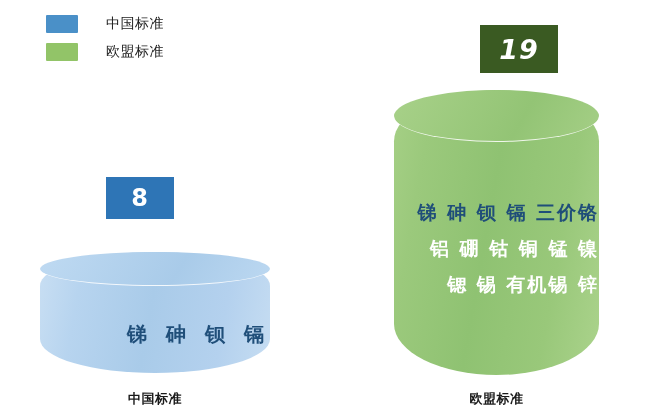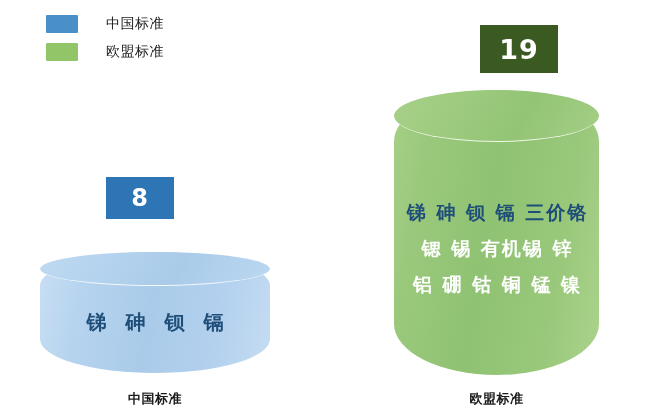--- a/index.html
+++ b/index.html
@@ -57,20 +57,21 @@
     background: #2E75B6;
     font-size: 24px;
   }
   .badge-eu {
     left: 480px;
     top: 25px;
     width: 78px;
     height: 48px;
     background: #3A5A22;
     font-size: 27px;
+    font-style: italic;
   }
 
   
   .cyl {
     position: absolute;
   }
   .cyl-body {
     position: absolute;
     left: 0;
     top: 0;
@@ -127,24 +128,25 @@
   .cyl-text {
     position: absolute;
     left: 0;
     width: 100%;
     text-align: center;
     box-sizing: border-box;
   }
   .cyl-line {
     font-weight: bold;
     white-space: nowrap;
+    text-align: right;
   }
 
   .cyl-cn .cyl-text {
-    top: 52px;
+    top: 64px;
   }
   .cyl-cn .cyl-line {
     font-size: 20px;
     line-height: 37px;
     color: #1F4E79;
     letter-spacing: 6px;
     text-indent: 6px;
   }
 
   .cyl-eu .cyl-text {
@@ -195,19 +197,19 @@
   <div class="cyl-text">
     <div class="cyl-line">锑 砷 钡 镉</div>
   </div>
 </div>
 
 <div class="cyl cyl-eu">
   <div class="cyl-body"></div>
   <div class="cyl-top"></div>
   <div class="cyl-text">
     <div class="cyl-line tone-dark">锑 砷 钡 镉 三价铬</div>
+    <div class="cyl-line tone-light">铝 硼 钴 铜 锰 镍</div>
     <div class="cyl-line tone-light">锶 锡 有机锡 锌</div>
-    <div class="cyl-line tone-light">铝 硼 钴 铜 锰 镍</div>
   </div>
 </div>
 
 <div class="caption caption-cn">中国标准</div>
 <div class="caption caption-eu">欧盟标准</div>
 
 </body></html>

